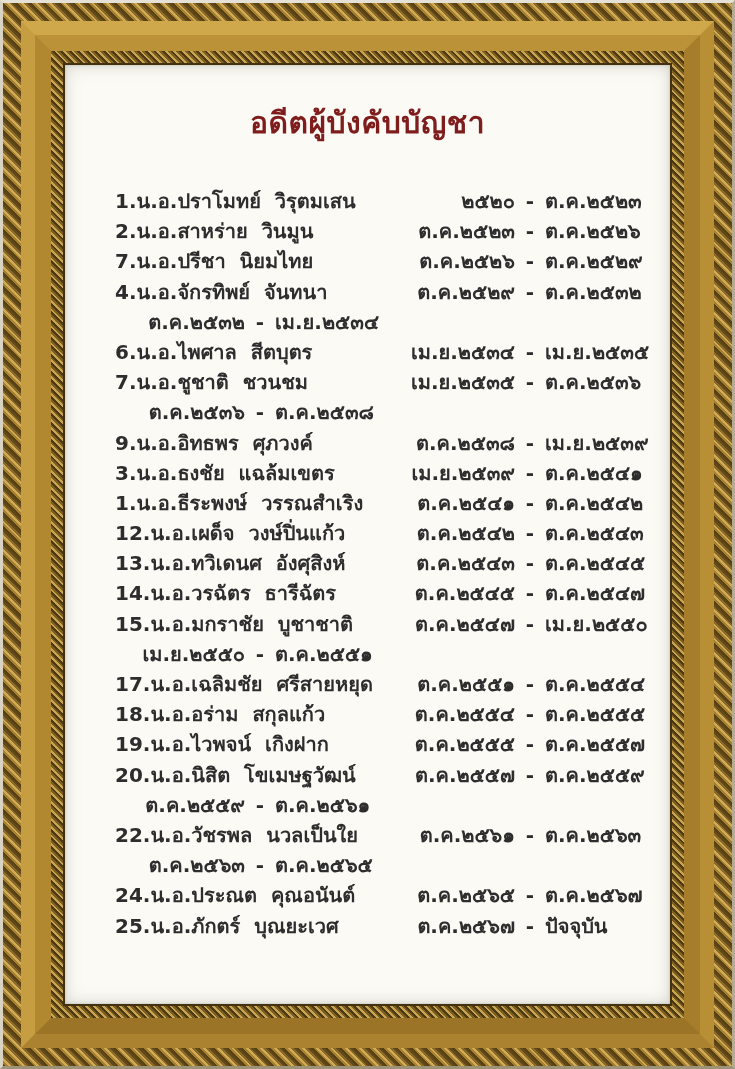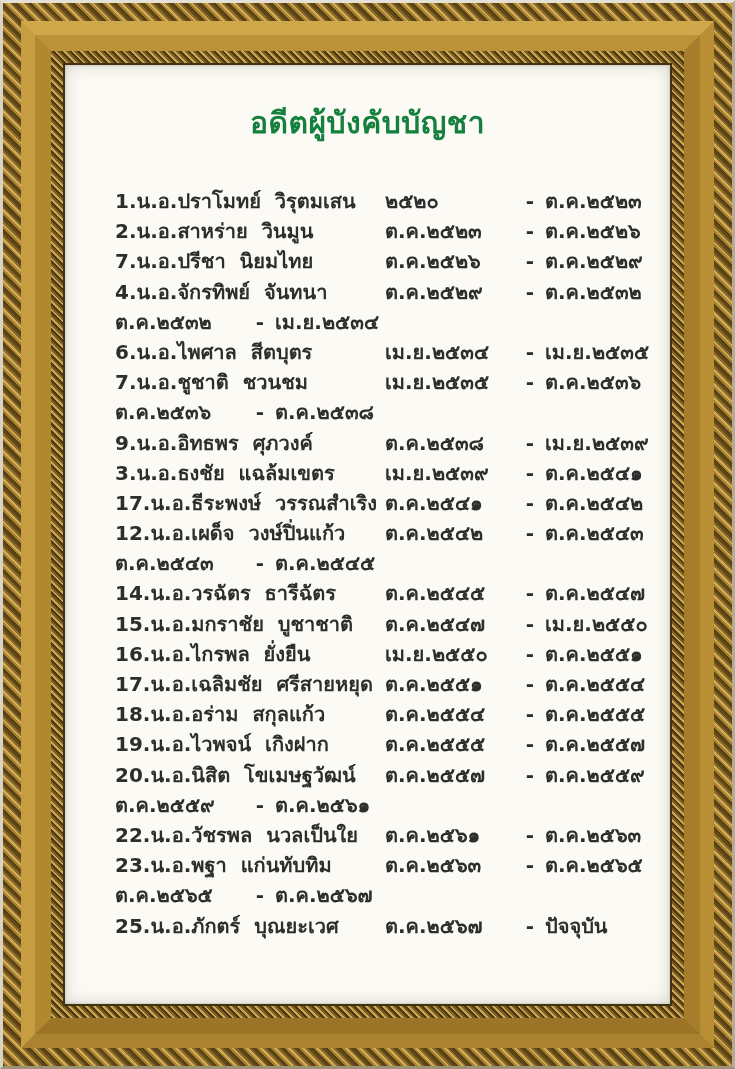--- a/index.html
+++ b/index.html
@@ -54,36 +54,36 @@
     color: #2d2d2d;
     overflow: hidden;
   }
 
   .title {
     margin: 34px 0 0 0;
     text-align: center;
     font-size: 30px;
     font-weight: 600;
     letter-spacing: 0.5px;
-    color: #15803d;
+    color: #7f1d1d;
   }
 
   .list { margin-top: 40px; }
   .row {
     display: flex;
     align-items: baseline;
     height: 30.2px;
     font-size: 20px;
     font-weight: 600;
     line-height: 30.2px;
     padding-left: 50px;
     padding-right: 5px;
   }
   .name  { flex: 1 1 auto; white-space: pre; overflow: hidden; }
-  .from  { flex: 0 0 130px; white-space: pre; }
+  .from  { flex: 0 0 130px; white-space: pre; text-align: right; }
   .sep   { flex: 0 0 30px; text-align: center; }
   .to    { flex: 0 0 120px; white-space: pre; }
 </style>
 </head>
 <body>
 
 <div class="stage">
   <div class="edge"></div>
   <div class="rope"></div>
   <div class="gold1"></div>
@@ -156,55 +156,55 @@
   </div>
 
   <div class="row">
     <span class="name">3.น.อ.ธงชัย  แฉล้มเขตร</span>
     <span class="from">เม.ย.๒๕๓๙</span>
     <span class="sep">-</span>
     <span class="to">ต.ค.๒๕๔๑</span>
   </div>
 
   <div class="row">
-    <span class="name">17.น.อ.ธีระพงษ์  วรรณสำเริง</span>
+    <span class="name">1.น.อ.ธีระพงษ์  วรรณสำเริง</span>
     <span class="from">ต.ค.๒๕๔๑</span>
     <span class="sep">-</span>
     <span class="to">ต.ค.๒๕๔๒</span>
   </div>
 
   <div class="row">
     <span class="name">12.น.อ.เผด็จ  วงษ์ปิ่นแก้ว</span>
     <span class="from">ต.ค.๒๕๔๒</span>
     <span class="sep">-</span>
     <span class="to">ต.ค.๒๕๔๓</span>
   </div>
 
   <div class="row">
+    <span class="name">13.น.อ.ทวิเดนศ  อังศุสิงห์</span>
     <span class="from">ต.ค.๒๕๔๓</span>
     <span class="sep">-</span>
     <span class="to">ต.ค.๒๕๔๕</span>
   </div>
 
   <div class="row">
     <span class="name">14.น.อ.วรฉัตร  ธารีฉัตร</span>
     <span class="from">ต.ค.๒๕๔๕</span>
     <span class="sep">-</span>
     <span class="to">ต.ค.๒๕๔๗</span>
   </div>
 
   <div class="row">
     <span class="name">15.น.อ.มกราชัย  บูชาชาติ</span>
     <span class="from">ต.ค.๒๕๔๗</span>
     <span class="sep">-</span>
     <span class="to">เม.ย.๒๕๕๐</span>
   </div>
 
   <div class="row">
-    <span class="name">16.น.อ.ไกรพล  ยั่งยืน</span>
     <span class="from">เม.ย.๒๕๕๐</span>
     <span class="sep">-</span>
     <span class="to">ต.ค.๒๕๕๑</span>
   </div>
 
   <div class="row">
     <span class="name">17.น.อ.เฉลิมชัย  ศรีสายหยุด</span>
     <span class="from">ต.ค.๒๕๕๑</span>
     <span class="sep">-</span>
     <span class="to">ต.ค.๒๕๕๔</span>
@@ -238,27 +238,27 @@
   </div>
 
   <div class="row">
     <span class="name">22.น.อ.วัชรพล  นวลเป็นใย</span>
     <span class="from">ต.ค.๒๕๖๑</span>
     <span class="sep">-</span>
     <span class="to">ต.ค.๒๕๖๓</span>
   </div>
 
   <div class="row">
-    <span class="name">23.น.อ.พฐา  แก่นทับทิม</span>
     <span class="from">ต.ค.๒๕๖๓</span>
     <span class="sep">-</span>
     <span class="to">ต.ค.๒๕๖๕</span>
   </div>
 
   <div class="row">
+    <span class="name">24.น.อ.ประณต  คุณอนันต์</span>
     <span class="from">ต.ค.๒๕๖๕</span>
     <span class="sep">-</span>
     <span class="to">ต.ค.๒๕๖๗</span>
   </div>
 
   <div class="row">
     <span class="name">25.น.อ.ภักตร์  บุณยะเวศ</span>
     <span class="from">ต.ค.๒๕๖๗</span>
     <span class="sep">-</span>
     <span class="to">ปัจจุบัน</span>

